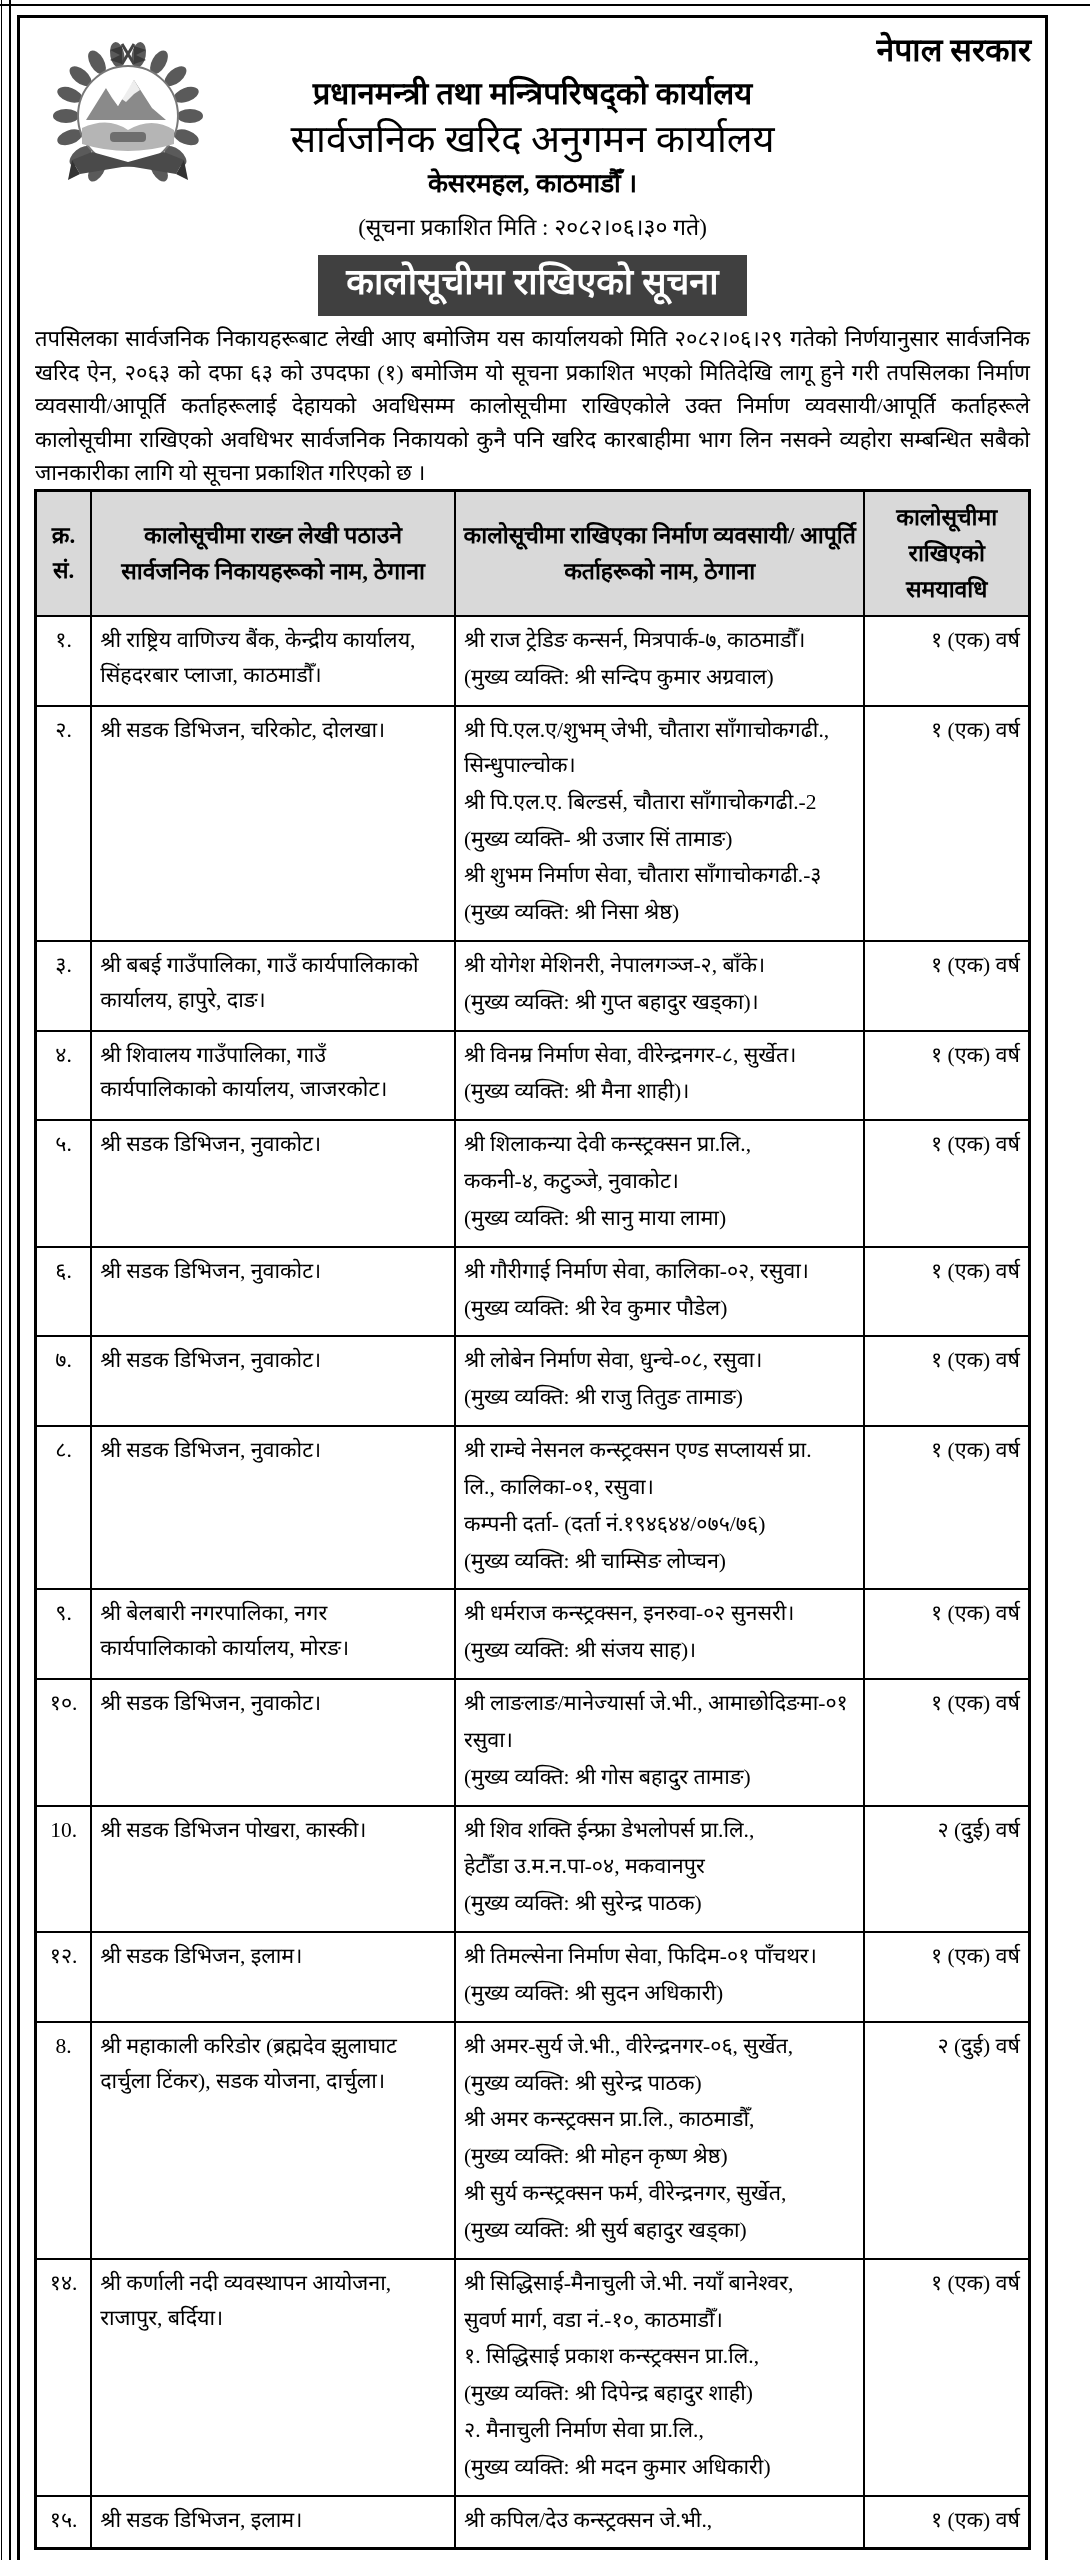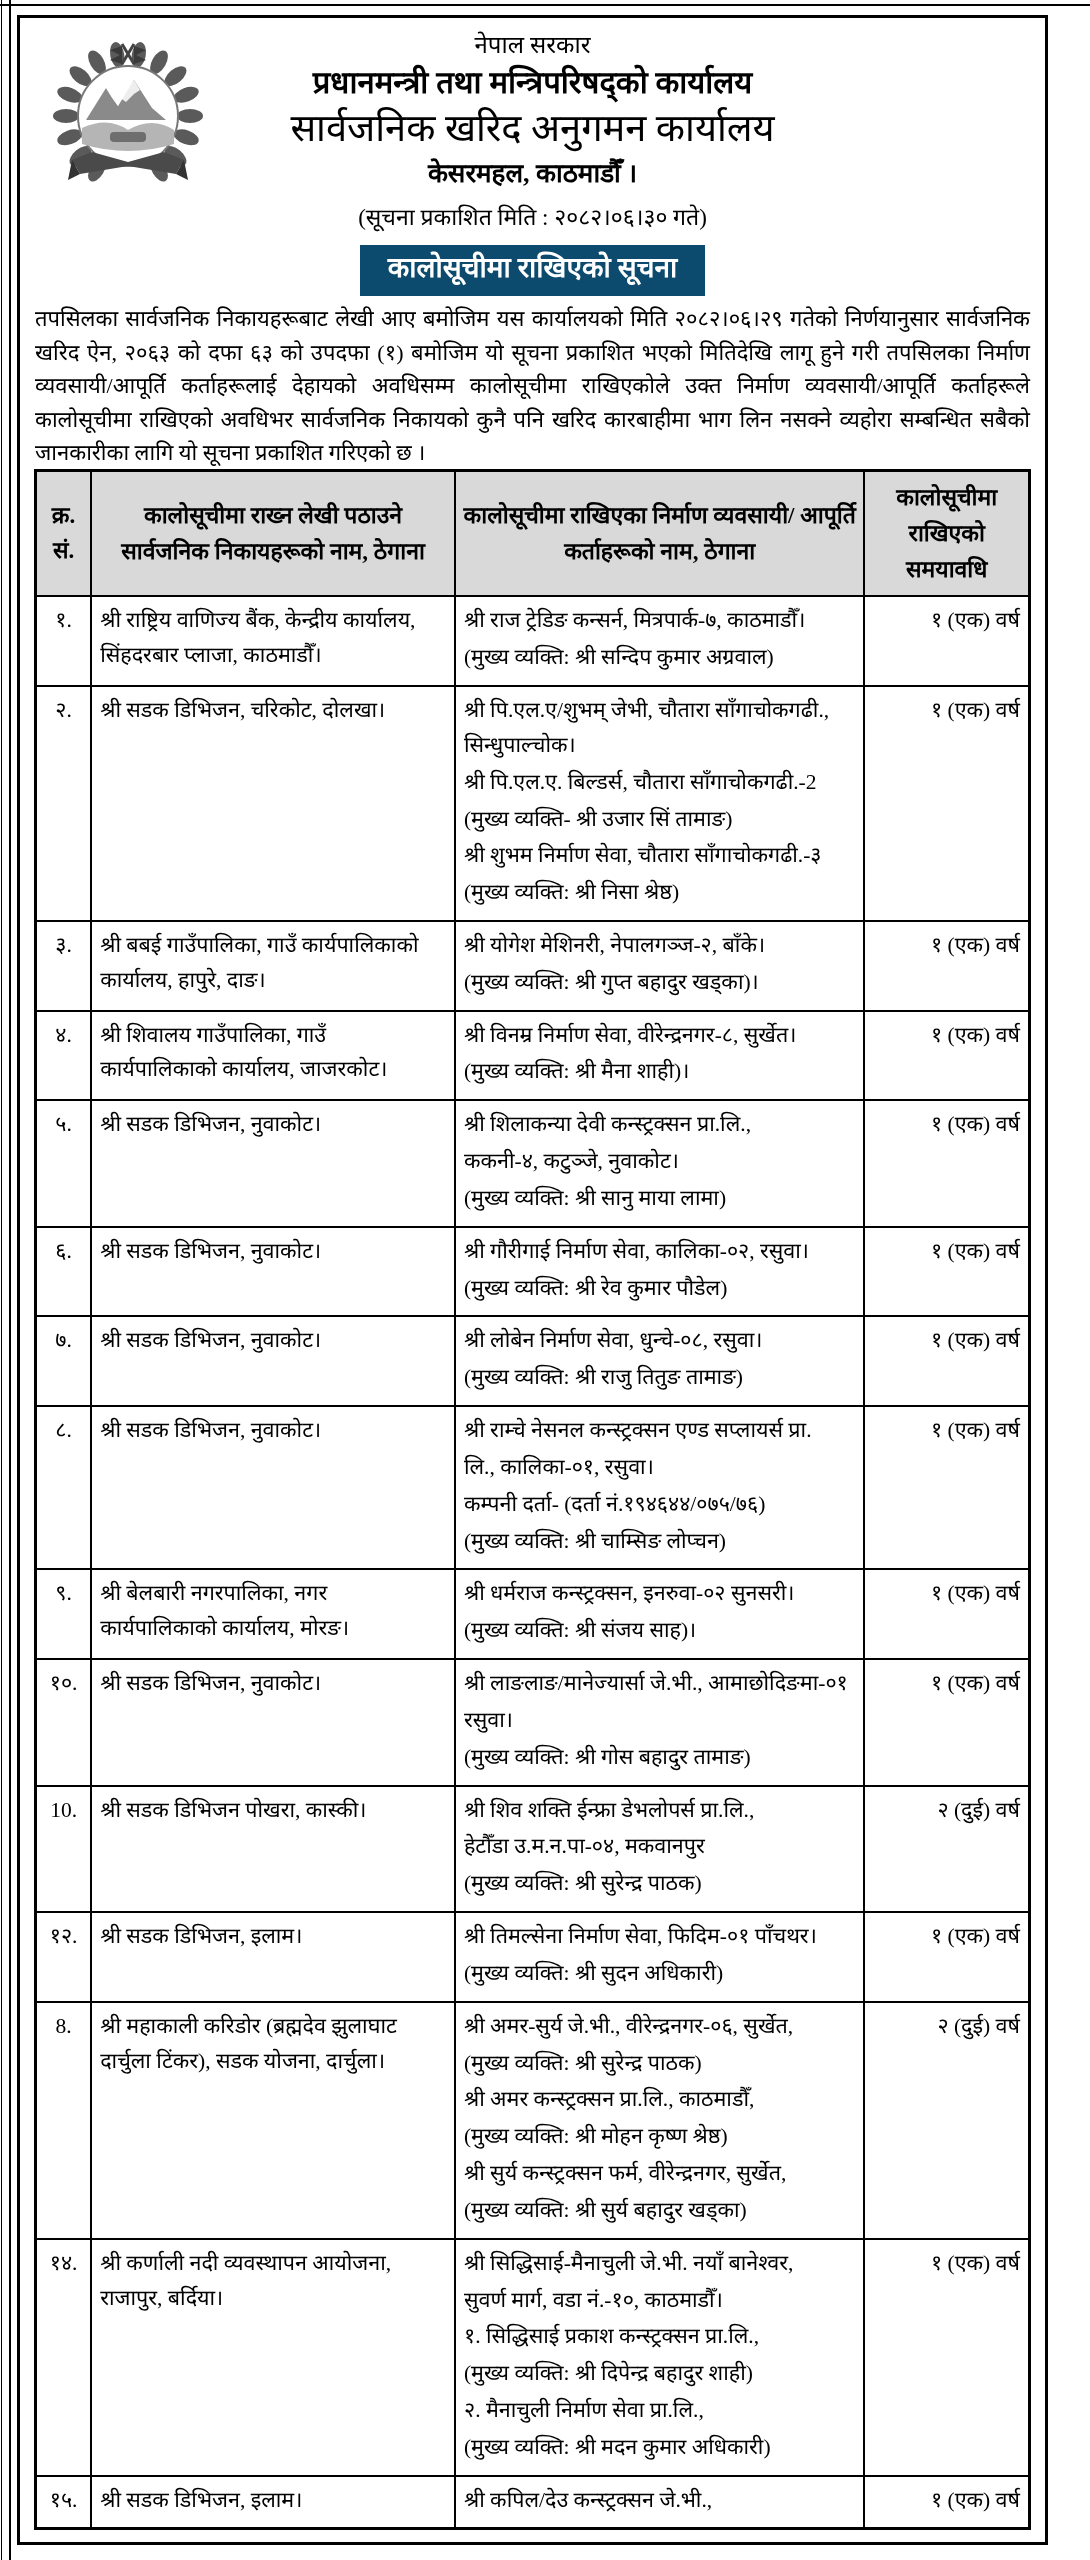--- a/index.html
+++ b/index.html
@@ -9,28 +9,28 @@
   }
   .top-rule{position:absolute;top:4px;left:0;width:1090px;height:2px;background:#000;}
   .left-rule-outer{position:absolute;top:0;left:1px;width:1px;height:2560px;background:#000;}
   .left-rule-inner{position:absolute;top:0;left:9px;width:2px;height:2560px;background:#000;}
   .notice-box{
     position:absolute;left:17px;top:15px;width:1031px;min-height:2520px;
     border:3px solid #000;box-sizing:border-box;padding:6px 14px 12px;background:#fff;
   }
   .letterhead{position:relative;text-align:center;padding:6px 0 0;}
   .emblem{position:absolute;left:18px;top:8px;width:152px;height:168px;}
-  .lh-gov{font-size:24px;font-weight:normal;line-height:1.3;}
+  .lh-gov{font-size:32px;font-weight:bold;line-height:1.3;text-align:right;}
   .lh-parent{font-size:31px;font-weight:bold;line-height:1.3;margin-top:2px;}
   .lh-office{font-size:38px;font-weight:normal;line-height:1.25;margin-top:2px;}
   .lh-addr{font-size:26px;font-weight:bold;line-height:1.3;margin-top:4px;}
   .lh-pub{font-size:23px;font-weight:normal;line-height:1.3;margin-top:12px;}
   .banner{
-    display:block;width:fit-content;margin:12px auto 6px;background:#0c4a6e;color:#fff;
-    font-size:28px;font-weight:bold;padding:6px 28px 12px;line-height:1.2;
+    display:block;width:fit-content;margin:12px auto 6px;background:#404040;color:#fff;
+    font-size:36px;font-weight:bold;padding:6px 28px 12px;line-height:1.2;
   }
   .intro{font-size:22px;line-height:1.52;text-align:justify;margin:6px 1px 0;}
   .tapasil{font-size:22px;font-weight:bold;margin:6px 0 8px;}
   table.blacklist{width:100%;border-collapse:collapse;border:3px solid #000;table-layout:fixed;}
   table.blacklist th,table.blacklist td{border:2px solid #000;box-sizing:border-box;}
   table.blacklist th{
     background:#d9d9d9;font-size:23px;font-weight:bold;text-align:center;
     vertical-align:middle;padding:8px 6px;line-height:1.55;
   }
   table.blacklist td{font-size:21.5px;vertical-align:top;padding:6px 8px 8px;line-height:1.62;}

